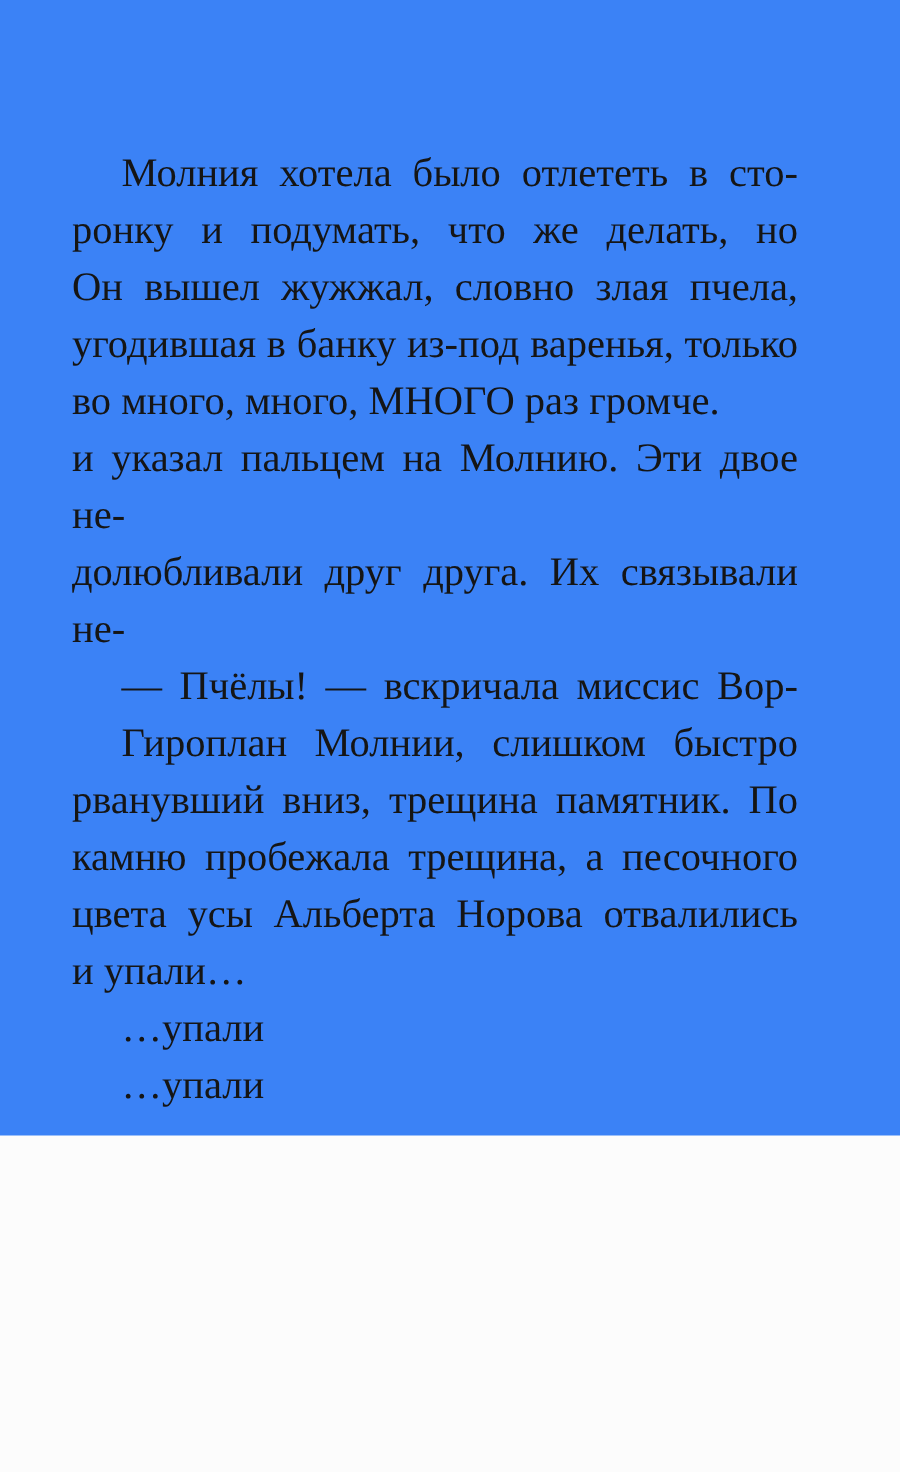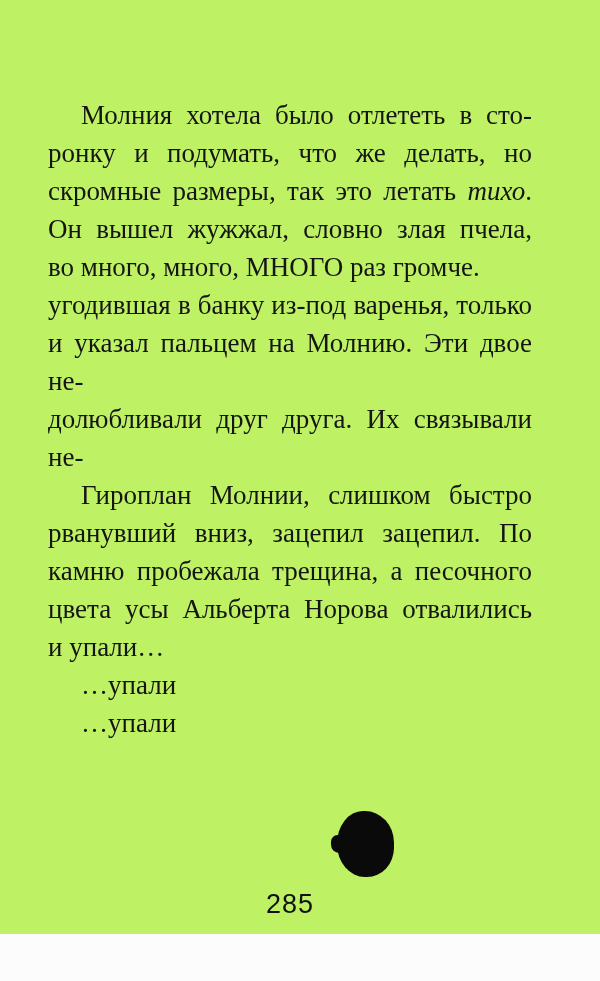--- a/index.html
+++ b/index.html
@@ -9,23 +9,23 @@
   body {
     width: 600px;
     height: 981px;
     background: #fcfcfc;
     font-family: "Liberation Serif", serif;
     color: #151515;
   }
   .page {
     position: relative;
     width: 600px;
-    height: 934px;
+    height: 757px;
     overflow: hidden;
-    background: #bef264;
+    background: #3b82f6;
   }
   .text-block {
     position: absolute;
     left: 48px;
     top: 96px;
     width: 484px;
     font-size: 27px;
     line-height: 38px;
   }
   .line {
@@ -73,28 +73,28 @@
     color: #111111;
   }
 </style>
 </head>
 <body>
 
 <div class="page">
   <div class="text-block">
       <div class="line j ind"><span>Молния хотела было отлететь в сто-</span></div>
       <div class="line j"><span>ронку и подумать, что же делать, но</span></div>
-      <div class="line j"><span>скромные размеры, так это летать </span><span class="it">тихо</span><span>.</span></div>
       <div class="line j"><span>Он вышел жужжал, словно злая пчела,</span></div>
+      <div class="line j"><span>угодившая в банку из-под варенья, только</span></div>
       <div class="line"><span>во много, много, МНОГО раз громче.</span></div>
-      <div class="line j"><span>угодившая в банку из-под варенья, только</span></div>
       <div class="line j"><span>и указал пальцем на Молнию. Эти двое не-</span></div>
       <div class="line j"><span>долюбливали друг друга. Их связывали не-</span></div>
+      <div class="line j ind"><span>— Пчёлы! — вскричала миссис Вор-</span></div>
       <div class="line j ind"><span>Гироплан Молнии, слишком быстро</span></div>
-      <div class="line j"><span>рванувший вниз, зацепил зацепил. По</span></div>
+      <div class="line j"><span>рванувший вниз, трещина памятник. По</span></div>
       <div class="line j"><span>камню пробежала трещина, а песочного</span></div>
       <div class="line j"><span>цвета усы Альберта Норова отвалились</span></div>
       <div class="line"><span>и упали…</span></div>
       <div class="line ind"><span>…упали</span></div>
       <div class="line ind"><span>…упали</span></div>
     </div>
   <div class="ink-blot" style="background: rgb(10, 10, 10);"></div>
   <div class="page-number">285</div>
 </div>
 

